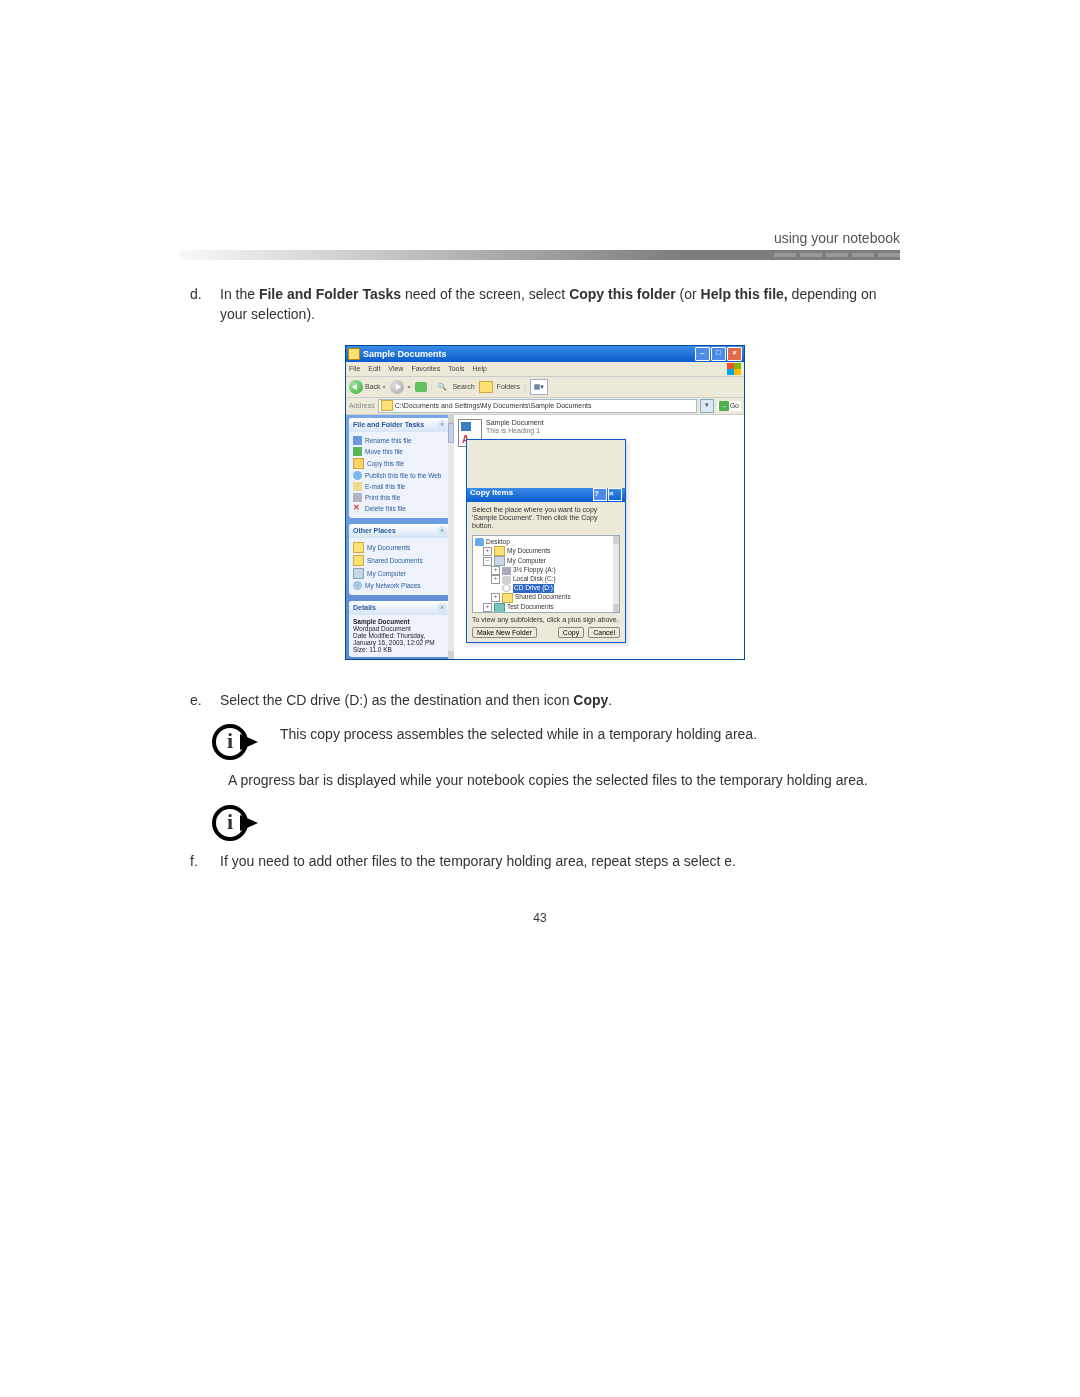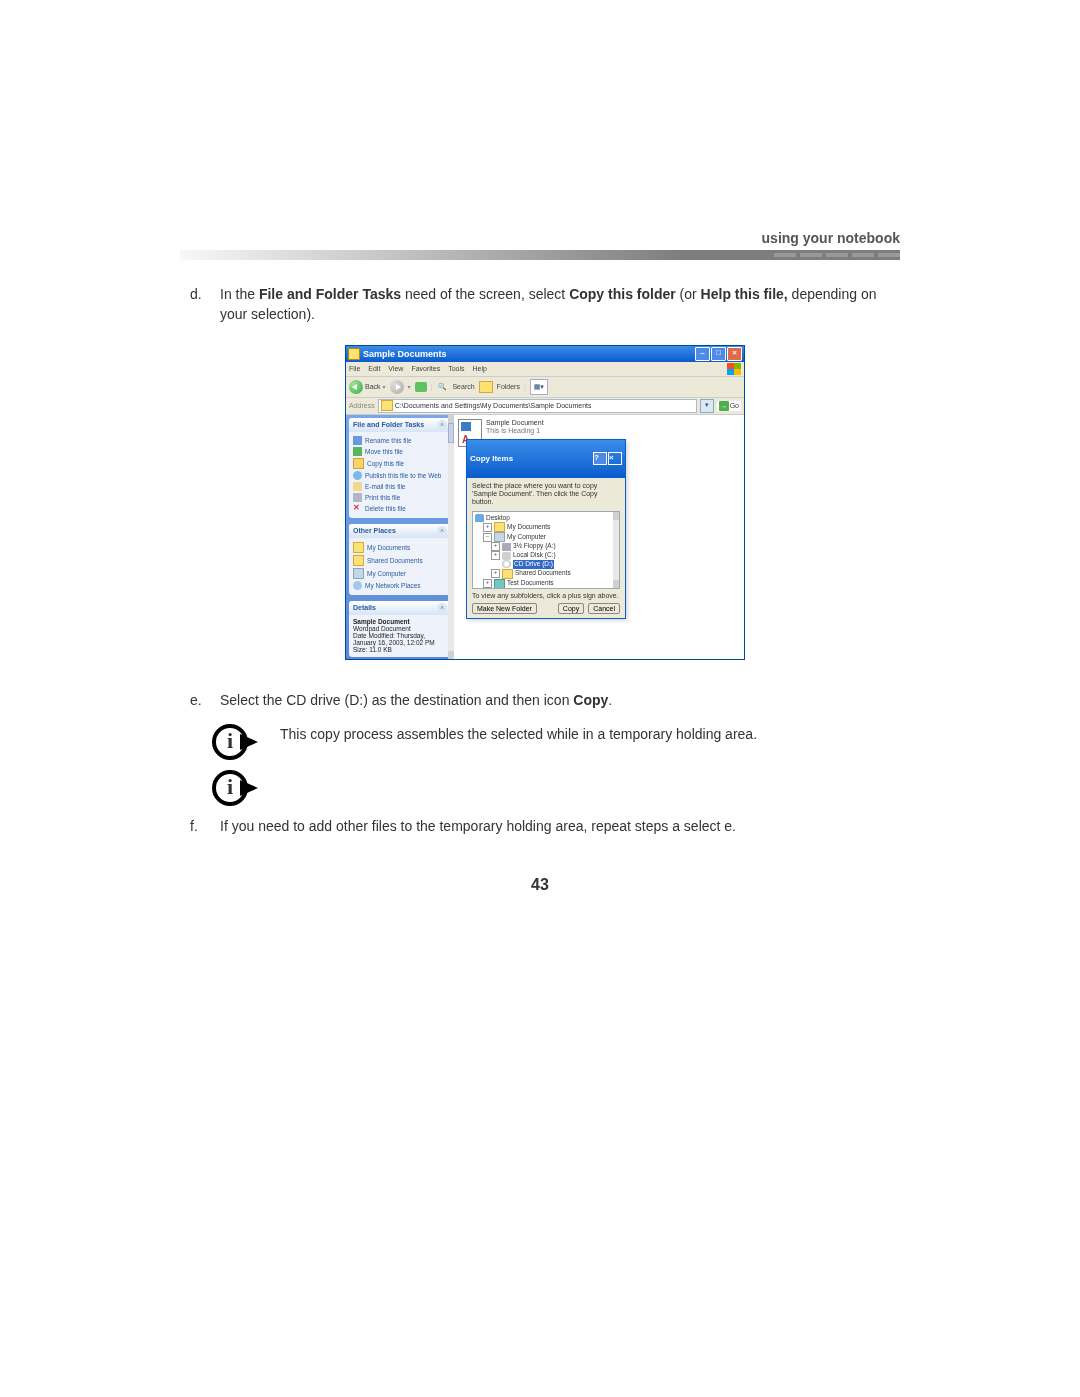--- a/index.html
+++ b/index.html
@@ -15,21 +15,20 @@
     width: 720px;
     margin: 0 auto;
     padding: 230px 0 80px 0;
     position: relative;
   }
   .header-line {
     text-align: right;
     font-size: 14px;
     color: #555;
     margin-bottom: 4px;
-    font-weight: bold;
   }
   .header-bar {
     height: 10px;
     background: linear-gradient(to right, #f8f8f8 0%, #7d7d7d 70%, #7d7d7d 100%);
     position: relative;
     margin-bottom: 24px;
   }
   .header-bar .ticks {
     position: absolute;
     right: 0;
@@ -388,24 +387,24 @@
     border: 1px solid #0a5bce;
     background: #ece9d8;
     font-size: 7px;
     box-shadow: 2px 2px 4px rgba(0,0,0,.15);
   }
   .xp-dialog .dlg-title {
     height: 14px;
     background: linear-gradient(to bottom, #3a8de8, #0a5bce);
     color: #fff;
     display: flex;
-    align-items: center;
-    padding: 12px 3px;
+    padding: 0 3px;
     font-weight: bold;
     font-size: 8px;
+    margin-top: 48px;
   }
   .xp-dialog .dlg-btns {
     margin-left: auto;
     display: flex;
     gap: 1px;
   }
   .dlg-btns .tb-btn { width:12px; height:11px; border:1px solid #fff;}
   .dlg-btns .tb-btn.help { background:#4f8ae8; }
   .xp-dialog .dlg-body {
     padding: 4px 5px;
@@ -518,23 +517,22 @@
     border-bottom: 8px solid transparent;
     border-left: 18px solid #000;
   }
   .note .note-text { flex: 1; }
   .after-note {
     margin: 14px 0 14px 38px;
     line-height: 1.5;
   }
   .page-num {
     text-align: center;
-    font-size: 16px;
+    font-size: 12px;
     margin-top: 40px;
-    font-weight: bold;
   }
 </style>
 </head>
 <body>
 
 <div class="page">
   <div class="header-line">using your notebook</div>
   <div class="header-bar">
     <div class="ticks">
         <span></span>
@@ -784,20 +782,21 @@
     </div>
 
     <div class="note">
       <div class="note-icon">
         <div class="circ">i</div>
         <div class="arr"></div>
       </div>
       <div class="note-text">This copy process assembles the selected while in a temporary holding area.</div>
     </div>
 
+    <div class="after-note">A progress bar is displayed while your notebook copies the selected files to the temporary holding area.</div>
 
     <div class="note">
       <div class="note-icon">
         <div class="circ">i</div>
         <div class="arr"></div>
       </div>
       <div class="note-text">
         <div style="height:14px"></div>
       </div>
     </div>

